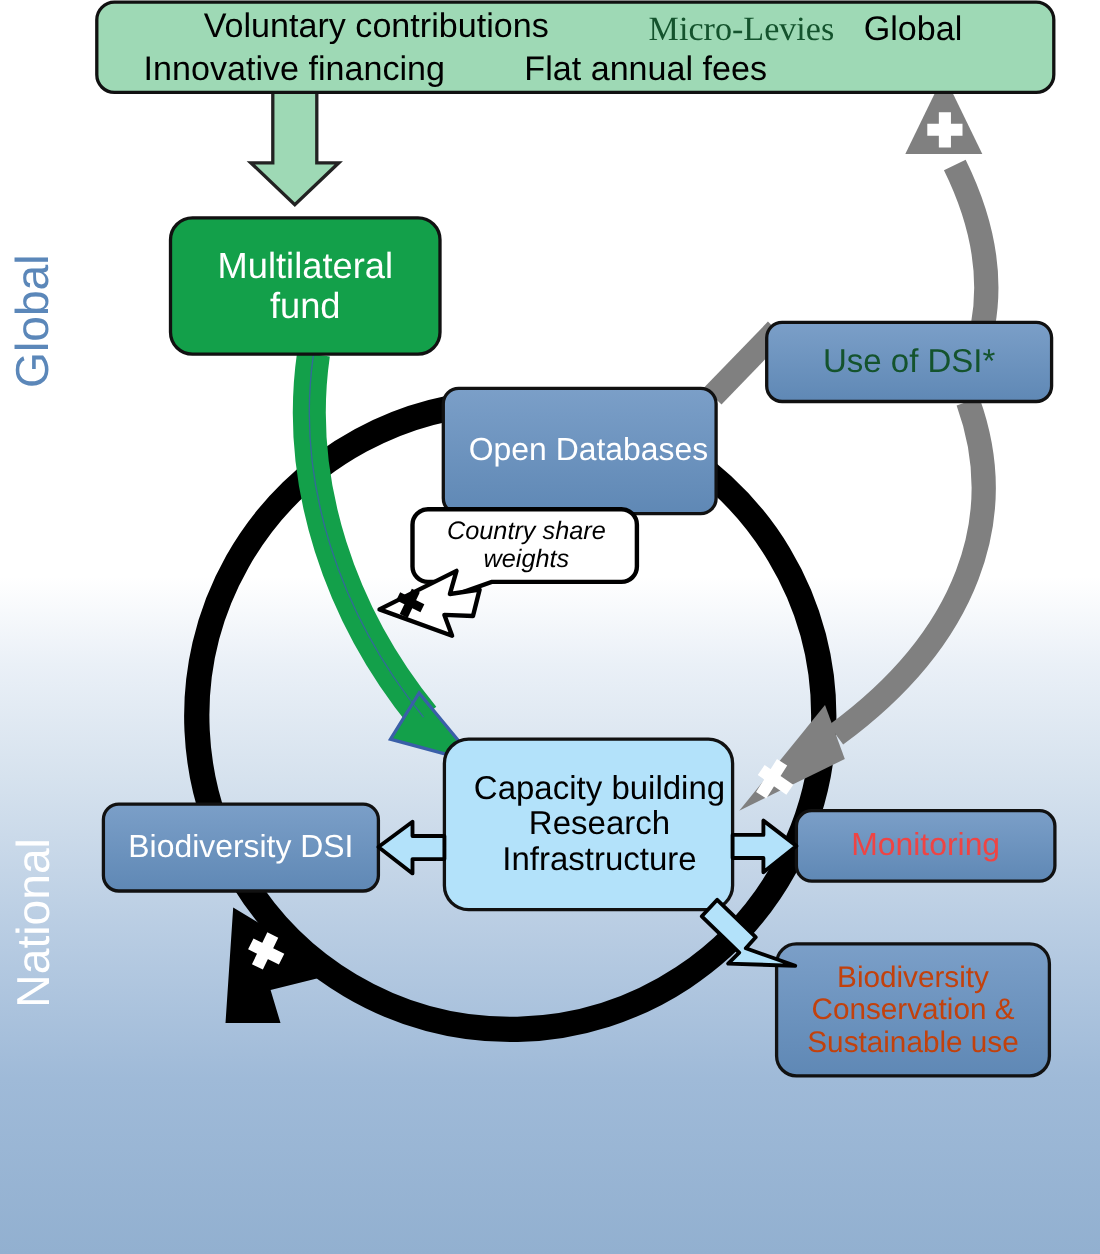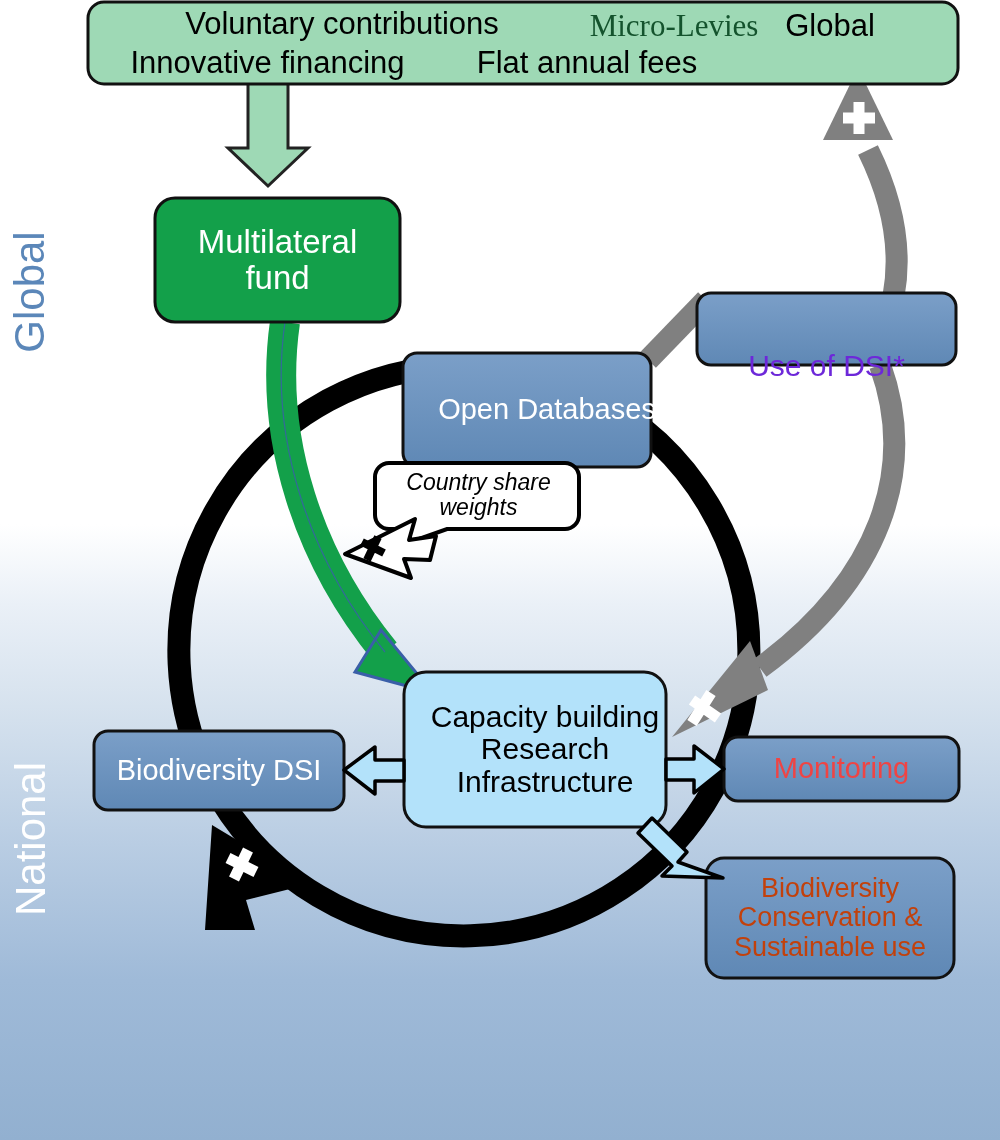--- a/index.html
+++ b/index.html
@@ -161,23 +161,23 @@
   <div class="node-label" style="left:172px; top:6px; width:340px; height:36px; font-size:31px; color:#000;">Voluntary contributions</div>
   <div class="node-label" style="left:564px; top:8px; width:220px; height:36px; font-size:31px; color:#14532d;font-family:Liberation Serif, serif;">Micro-Levies</div>
   <div class="node-label" style="left:760px; top:8px; width:140px; height:36px; font-size:31px; color:#000;">Global</div>
 
   <div class="node-label" style="left:462px; top:45px; width:250px; height:36px; font-size:31px; color:#000;">Flat annual fees</div>
   <div class="node-label" style="left:120px; top:45px; width:295px; height:36px; font-size:31px; color:#000;">Innovative financing</div>
 
   <div class="node-label" style="left:155px; top:198px; width:245px; height:124px; font-size:33px; color:#ffffff;">Multilateral
 fund</div>
 
-  <div class="node-label" style="left:403px; top:353px; width:248px; height:114px; font-size:29px; color:#ffffff;padding-left:20px;">Open Databases</div>
+  <div class="node-label" style="left:391px; top:353px; width:248px; height:114px; font-size:29px; color:#ffffff;padding-left:20px;">Open Databases</div>
 
-  <div class="node-label" style="left:697px; top:293px; width:259px; height:72px; font-size:30px; color:#6d28d9;margin-top:37px;">Use of DSI*</div>
+  <div class="node-label" style="left:697px; top:293px; width:259px; height:72px; font-size:30px; color:#14532d;">Use of DSI*</div>
 
   <div class="node-label" style="left:381px; top:466px; width:195px; height:58px; font-size:23px; color:#000; font-style:italic;">Country share
 weights</div>
 
   <div class="node-label" style="left:404px; top:672px; width:262px; height:155px; font-size:30px; color:#000;margin-left:10px;">Capacity building
 Research
 Infrastructure</div>
 
   <div class="node-label" style="left:94px; top:731px; width:250px; height:79px; font-size:29px; color:#ffffff;">Biodiversity DSI</div>
 

